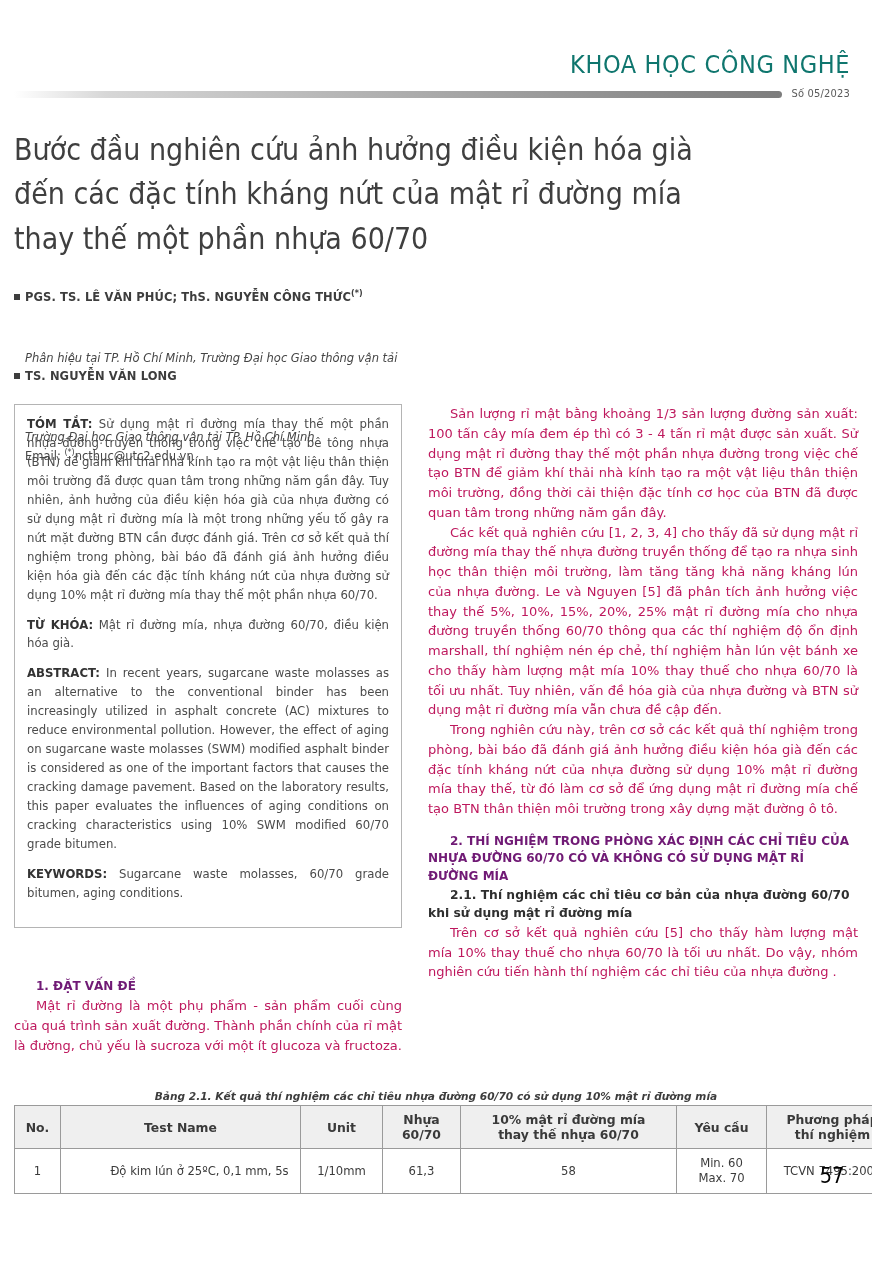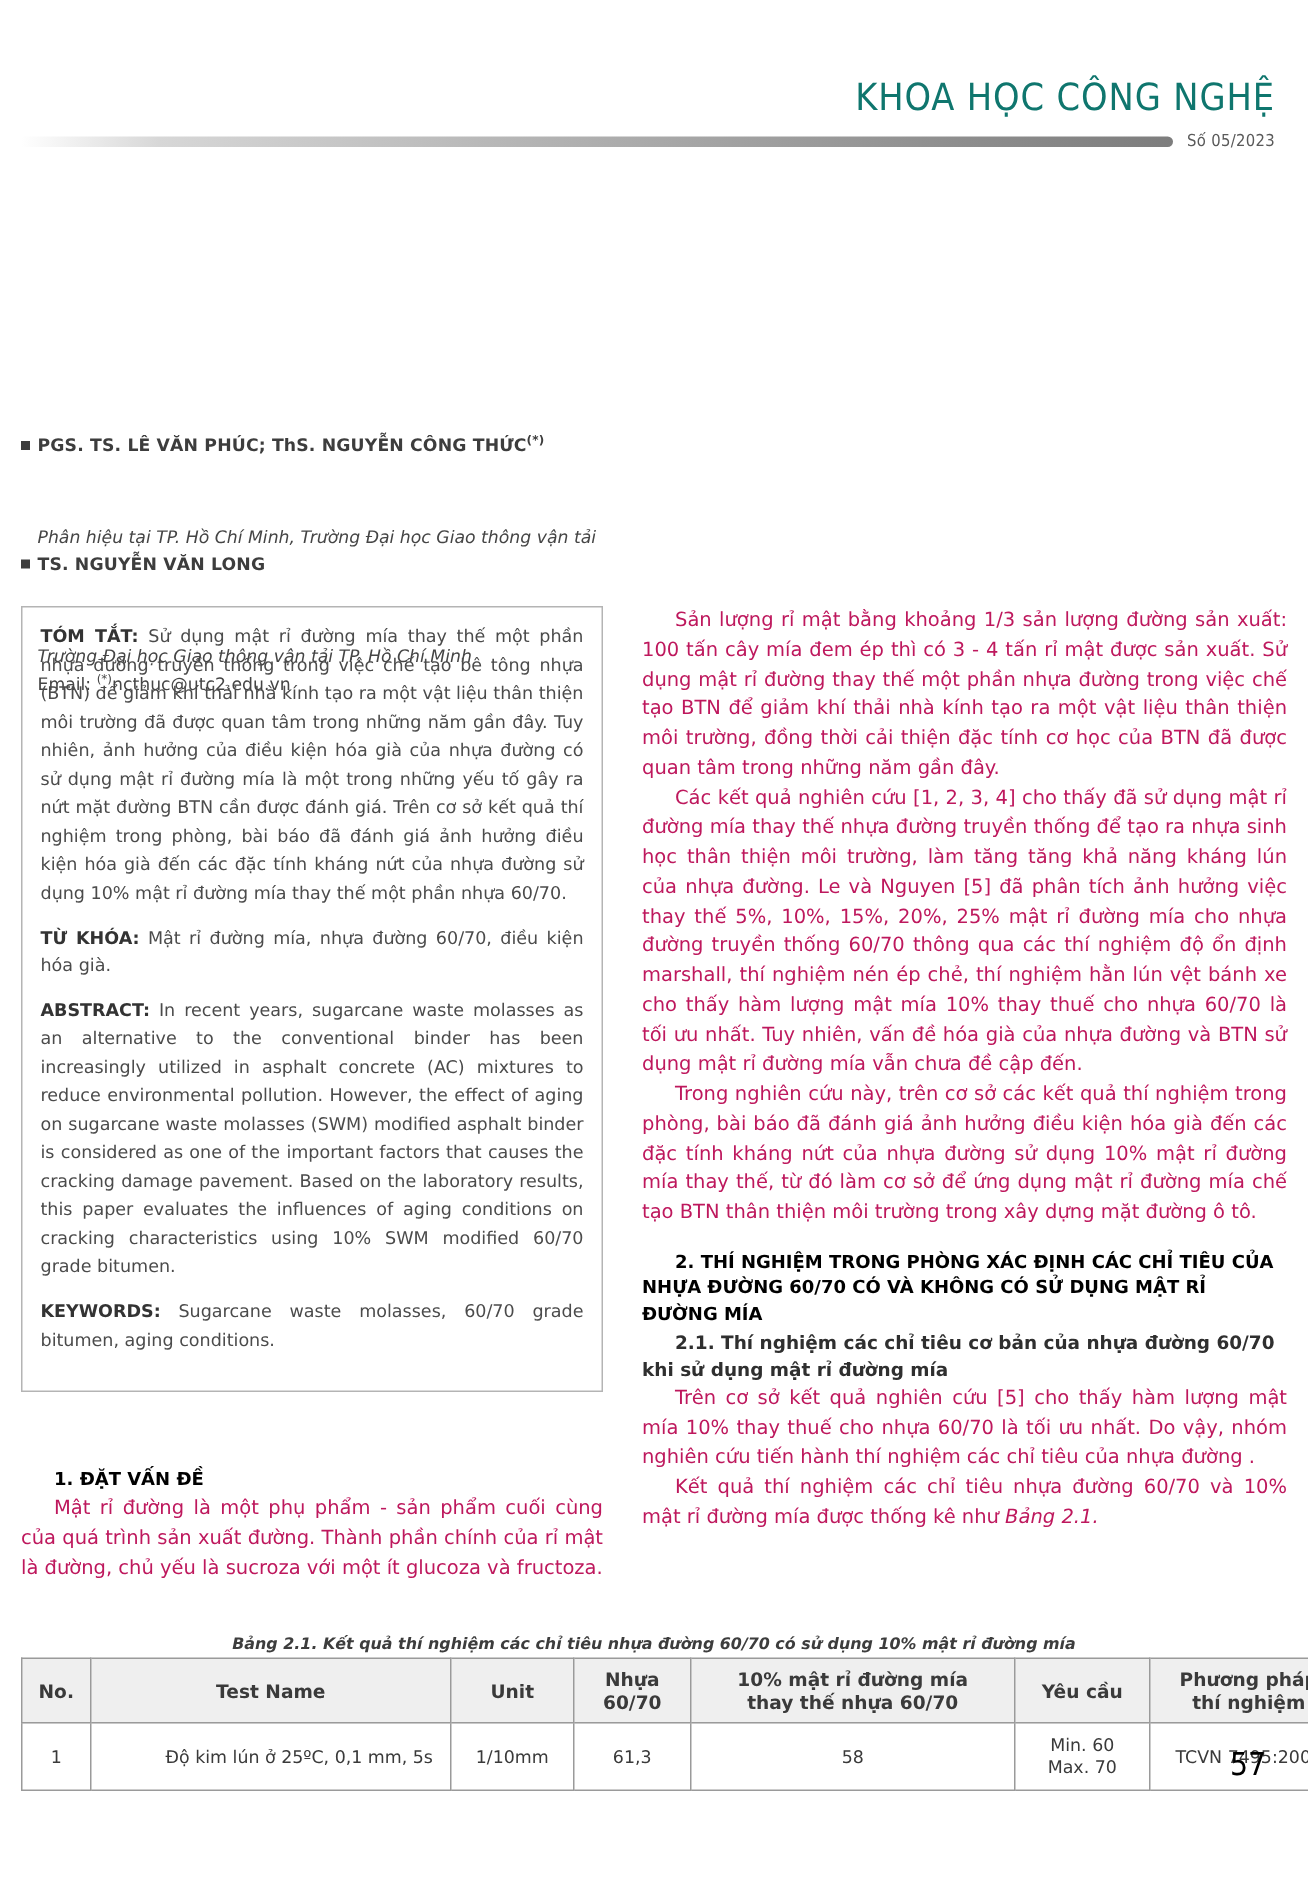--- a/index.html
+++ b/index.html
@@ -141,21 +141,21 @@
     color: #4b4b4b;
     margin: 0 0 11px 0;
   }
   .abs-p:last-child { margin-bottom: 12px; }
   .abs-label { font-weight: bold; color: #333; }
 
   
   .sec-head {
     font-size: 12px;
     font-weight: bold;
-    color: #000000;
+    color: #701a75;
     margin: 0 0 1px 0;
     text-indent: 22px;
     line-height: 1.45;
   }
   .sub-head {
     font-size: 12.3px;
     font-weight: bold;
     color: #2f2f2f;
     margin: 0;
     text-indent: 22px;
@@ -231,20 +231,25 @@
 <div class="page">
 
   <div class="masthead">
     <div class="masthead-title">KHOA HỌC CÔNG NGHỆ</div>
   </div>
   <div class="rulewrap">
     <div class="rule-bar"></div>
     <div class="issue">Số 05/2023</div>
   </div>
 
+  <div class="doc-title">
+    <div>Bước đầu nghiên cứu ảnh hưởng điều kiện hóa già</div>
+    <div>đến các đặc tính kháng nứt của mật rỉ đường mía</div>
+    <div>thay thế một phần nhựa 60/70</div>
+  </div>
 
   <div class="authors">
     <div class="author-name"><span class="sq"></span><span>PGS. TS. LÊ VĂN PHÚC; ThS. NGUYỄN CÔNG THỨC</span><span class="sup">(*)</span></div>
     <div class="affil">Phân hiệu tại TP. Hồ Chí Minh, Trường Đại học Giao thông vận tải</div>
     <div class="author-name"><span class="sq"></span><span>TS. NGUYỄN VĂN LONG</span></div>
     <div class="affil">Trường Đại học Giao thông vận tải TP. Hồ Chí Minh</div>
     <div class="email"><span>Email: </span><span class="sup">(*)</span><span>ncthuc@utc2.edu.vn</span></div>
   </div>
 
   <div class="col-left">
@@ -262,21 +267,20 @@
   </div>
 
   <div class="col-right">
     <p class="body-p">Sản lượng rỉ mật bằng khoảng 1/3 sản lượng đường sản xuất: 100 tấn cây mía đem ép thì có 3 - 4 tấn rỉ mật được sản xuất. Sử dụng mật rỉ đường thay thế một phần nhựa đường trong việc chế tạo BTN để giảm khí thải nhà kính tạo ra một vật liệu thân thiện môi trường, đồng thời cải thiện đặc tính cơ học của BTN đã được quan tâm trong những năm gần đây.</p>
     <p class="body-p">Các kết quả nghiên cứu [1, 2, 3, 4] cho thấy đã sử dụng mật rỉ đường mía thay thế nhựa đường truyền thống để tạo ra nhựa sinh học thân thiện môi trường, làm tăng tăng khả năng kháng lún của nhựa đường. Le và Nguyen [5] đã phân tích ảnh hưởng việc thay thế 5%, 10%, 15%, 20%, 25% mật rỉ đường mía cho nhựa đường truyền thống 60/70 thông qua các thí nghiệm độ ổn định marshall, thí nghiệm nén ép chẻ, thí nghiệm hằn lún vệt bánh xe cho thấy hàm lượng mật mía 10% thay thuế cho nhựa 60/70 là tối ưu nhất. Tuy nhiên, vấn đề hóa già của nhựa đường và BTN sử dụng mật rỉ đường mía vẫn chưa đề cập đến.</p>
     <p class="body-p">Trong nghiên cứu này, trên cơ sở các kết quả thí nghiệm trong phòng, bài báo đã đánh giá ảnh hưởng điều kiện hóa già đến các đặc tính kháng nứt của nhựa đường sử dụng 10% mật rỉ đường mía thay thế, từ đó làm cơ sở để ứng dụng mật rỉ đường mía chế tạo BTN thân thiện môi trường trong xây dựng mặt đường ô tô.</p>
     <div class="gap-md"></div>
     <p class="sec-head">2. THÍ NGHIỆM TRONG PHÒNG XÁC ĐỊNH CÁC CHỈ TIÊU CỦA NHỰA ĐƯỜNG 60/70 CÓ VÀ KHÔNG CÓ SỬ DỤNG MẬT RỈ ĐƯỜNG MÍA</p>
     <p class="sub-head">2.1. Thí nghiệm các chỉ tiêu cơ bản của nhựa đường 60/70 khi sử dụng mật rỉ đường mía</p>
     <p class="body-p">Trên cơ sở kết quả nghiên cứu [5] cho thấy hàm lượng mật mía 10% thay thuế cho nhựa 60/70 là tối ưu nhất. Do vậy, nhóm nghiên cứu tiến hành thí nghiệm các chỉ tiêu của nhựa đường .</p>
-    <p class="body-p"><span>Kết quả thí nghiệm các chỉ tiêu nhựa đường 60/70 và 10% mật rỉ đường mía được thống kê như </span><span class="ital">Bảng 2.1.</span></p>
   </div>
 
   <div class="table-wrap">
     <div class="tbl-caption">Bảng 2.1. Kết quả thí nghiệm các chỉ tiêu nhựa đường 60/70 có sử dụng 10% mật rỉ đường mía</div>
     <table class="data">
       <colgroup>
         <col style="width:46px">
         <col style="width:240px">
         <col style="width:82px">
         <col style="width:78px">

